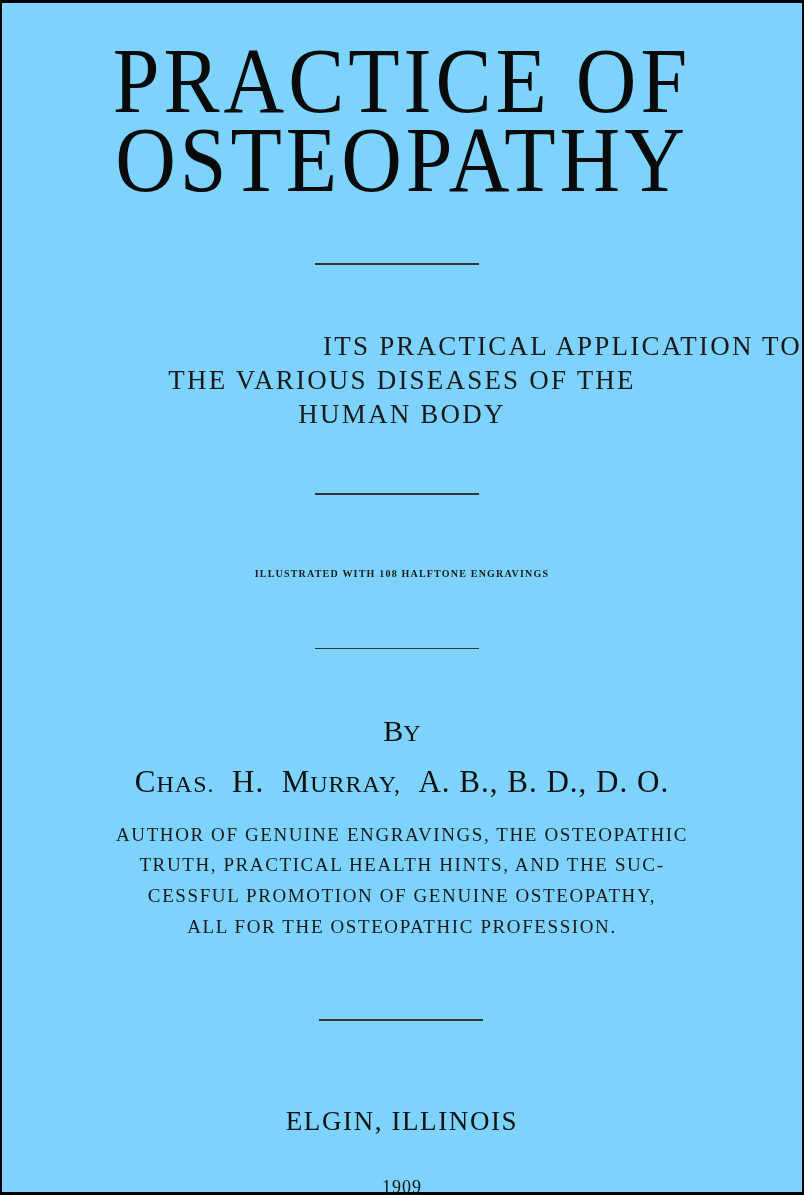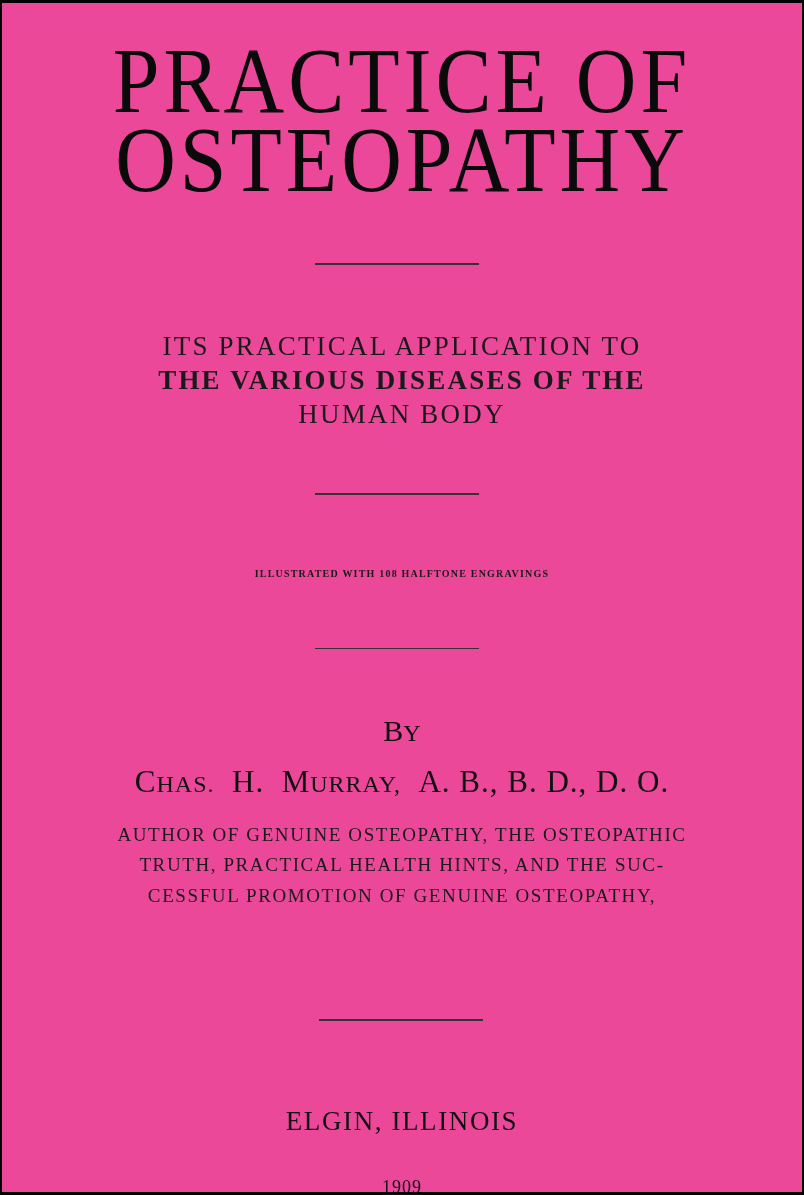--- a/index.html
+++ b/index.html
@@ -16,21 +16,21 @@
     .page {
       position: absolute;
       left: 0;
       top: 0;
       width: 800px;
       height: 1189px;
       border-top: 3px solid #000;
       border-bottom: 3px solid #000;
       border-left: 2px solid #000;
       border-right: 2px solid #000;
-      background: #ec4899;
+      background: #7dd3fc;
       color: #111;
       font-family: "Liberation Serif", "DejaVu Serif", serif;
     }
     .abs {
       position: absolute;
       left: 0;
       width: 800px;
       text-align: center;
       white-space: nowrap;
     }
@@ -52,22 +52,22 @@
     .rule1 { left: 313px; width: 164px; top: 260px; }
     .rule2 { left: 313px; width: 164px; top: 490px; }
     .rule3 { left: 313px; width: 164px; top: 645px; height: 1px; }
     .rule4 { left: 317px; width: 164px; top: 1016px; }
     .subtitle {
       font-size: 27px;
       line-height: 34px;
       letter-spacing: 2.2px;
       color: #1a1a1a;
     }
-    .sub1 { top: 326px; }
-    .sub2 { top: 360px; font-weight: bold; }
+    .sub1 { top: 326px; text-align: right; }
+    .sub2 { top: 360px; }
     .sub3 { top: 394px; }
     .illustrated {
       top: 562px;
       font-size: 10px;
       line-height: 18px;
       font-weight: bold;
       letter-spacing: 1.2px;
       color: #1a1a1a;
     }
     .by {
@@ -130,22 +130,23 @@
   <div class="rule rule2"></div>
 
   <div class="abs illustrated">ILLUSTRATED WITH 108 HALFTONE ENGRAVINGS</div>
 
   <div class="rule rule3"></div>
 
   <div class="abs by"><span>B</span><span class="sc-small">Y</span></div>
 
   <div class="abs author"><span>C</span><span class="sc-small">HAS.</span>&nbsp;&nbsp;<span>H.</span>&nbsp;&nbsp;<span>M</span><span class="sc-small">URRAY,</span>&nbsp;&nbsp;<span>A. B., B. D., D. O.</span></div>
 
-  <div class="abs works w1">AUTHOR OF GENUINE OSTEOPATHY, THE OSTEOPATHIC</div>
+  <div class="abs works w1">AUTHOR OF GENUINE ENGRAVINGS, THE OSTEOPATHIC</div>
   <div class="abs works w2">TRUTH, PRACTICAL HEALTH HINTS, AND THE SUC-</div>
   <div class="abs works w3">CESSFUL PROMOTION OF GENUINE OSTEOPATHY,</div>
+  <div class="abs works w4">ALL FOR THE OSTEOPATHIC PROFESSION.</div>
 
   <div class="rule rule4"></div>
 
   <div class="abs place">ELGIN, ILLINOIS</div>
   <div class="abs year">1909</div>
 
 </div>
 
 </body></html>

